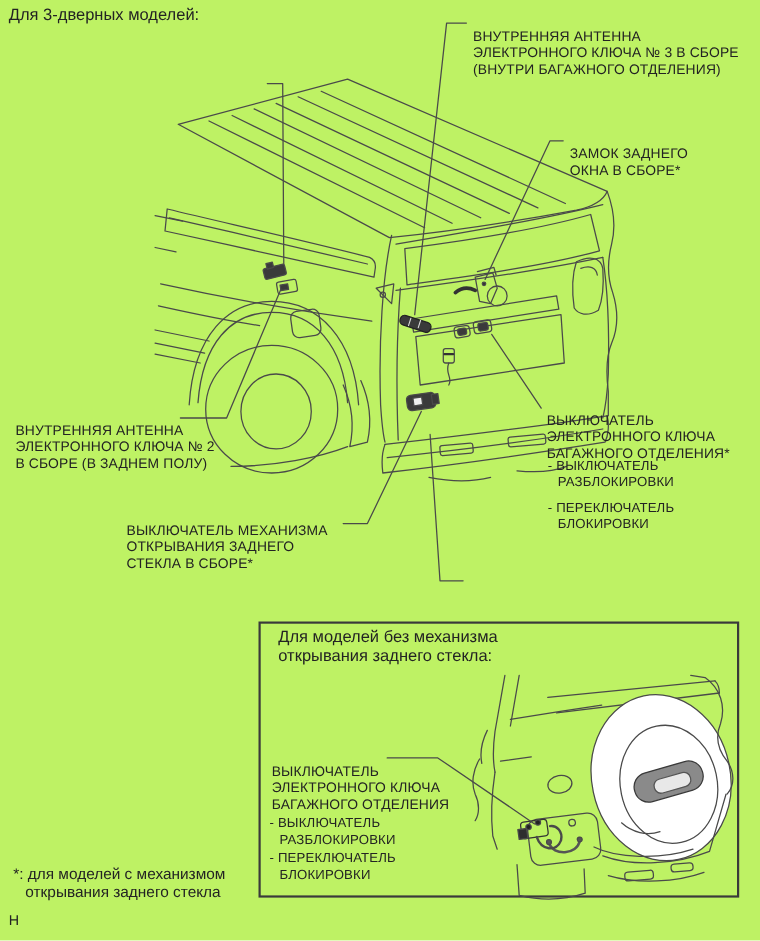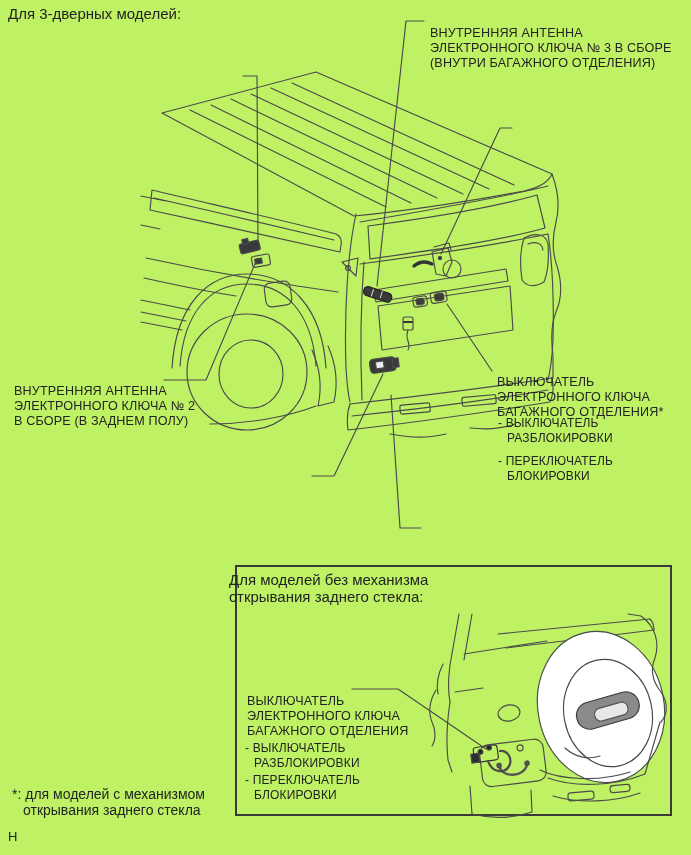--- a/index.html
+++ b/index.html
@@ -3,21 +3,21 @@
 <meta charset="utf-8">
 <style>
   html,body{margin:0;padding:0;background:#fff;}
   body{width:691px;height:855px;position:relative;font-family:"Liberation Sans",sans-serif;color:#232323;}
   .page{position:absolute;left:0;top:0;width:691px;height:855px;background:#bef264;overflow:hidden;}
   svg.art{position:absolute;left:0;top:0;pointer-events:none;}
   .title{position:absolute;left:8px;top:5px;font-size:15px;}
   .lbl{position:absolute;font-size:12.6px;line-height:15px;white-space:pre-line;letter-spacing:.15px;margin-top:12px;}
   .bullet{position:absolute;font-size:12px;line-height:15px;white-space:pre-line;padding-left:9px;text-indent:-9px;letter-spacing:.15px;}
   .inset-box{position:absolute;left:235px;top:565px;width:433px;height:247px;border:2px solid #3a3a3a;background:transparent;}
-  .inset-header{position:absolute;left:229px;top:571px;font-size:15px;line-height:17px;white-space:pre-line;}
+  .inset-header{position:absolute;left:253px;top:571px;font-size:15px;line-height:17px;white-space:pre-line;}
   .footnote{position:absolute;left:12px;top:786px;font-size:14px;line-height:16px;white-space:pre-line;padding-left:11px;text-indent:-11px;}
   .marker{position:absolute;left:8px;top:829px;font-size:13px;}
 </style>
 </head>
 <body>
 
 <div class="page">
 
   <div class="inset-box"></div>
 
@@ -178,30 +178,35 @@
 
       <path d="M 352,689 L 398,689 L 486,749"></path>
     </g>
   </svg>
 
   <div class="title">Для 3-дверных моделей:</div>
 
   <div class="lbl" style="left:430px;top:14px">ВНУТРЕННЯЯ АНТЕННА
 ЭЛЕКТРОННОГО КЛЮЧА № 3 В СБОРЕ
 (ВНУТРИ БАГАЖНОГО ОТДЕЛЕНИЯ)</div>
+  <div class="lbl" style="left:518px;top:121px">ЗАМОК ЗАДНЕГО
+ОКНА В СБОРЕ*</div>
   <div class="lbl" style="left:14px;top:372px">ВНУТРЕННЯЯ АНТЕННА
 ЭЛЕКТРОННОГО КЛЮЧА № 2
 В СБОРЕ (В ЗАДНЕМ ПОЛУ)</div>
   <div class="lbl" style="left:497px;top:363px">ВЫКЛЮЧАТЕЛЬ
 ЭЛЕКТРОННОГО КЛЮЧА
 БАГАЖНОГО ОТДЕЛЕНИЯ*</div>
   <div class="bullet" style="left:498px;top:416px">- ВЫКЛЮЧАТЕЛЬ
 РАЗБЛОКИРОВКИ</div>
   <div class="bullet" style="left:498px;top:454px">- ПЕРЕКЛЮЧАТЕЛЬ
 БЛОКИРОВКИ</div>
+  <div class="lbl" style="left:115px;top:463px">ВЫКЛЮЧАТЕЛЬ МЕХАНИЗМА
+ОТКРЫВАНИЯ ЗАДНЕГО
+СТЕКЛА В СБОРЕ*</div>
 
   <div class="inset-header">Для моделей без механизма
 открывания заднего стекла:</div>
   <div class="lbl" style="left:247px;top:682px">ВЫКЛЮЧАТЕЛЬ
 ЭЛЕКТРОННОГО КЛЮЧА
 БАГАЖНОГО ОТДЕЛЕНИЯ</div>
   <div class="bullet" style="left:245px;top:741px">- ВЫКЛЮЧАТЕЛЬ
 РАЗБЛОКИРОВКИ</div>
   <div class="bullet" style="left:245px;top:773px">- ПЕРЕКЛЮЧАТЕЛЬ
 БЛОКИРОВКИ</div>

